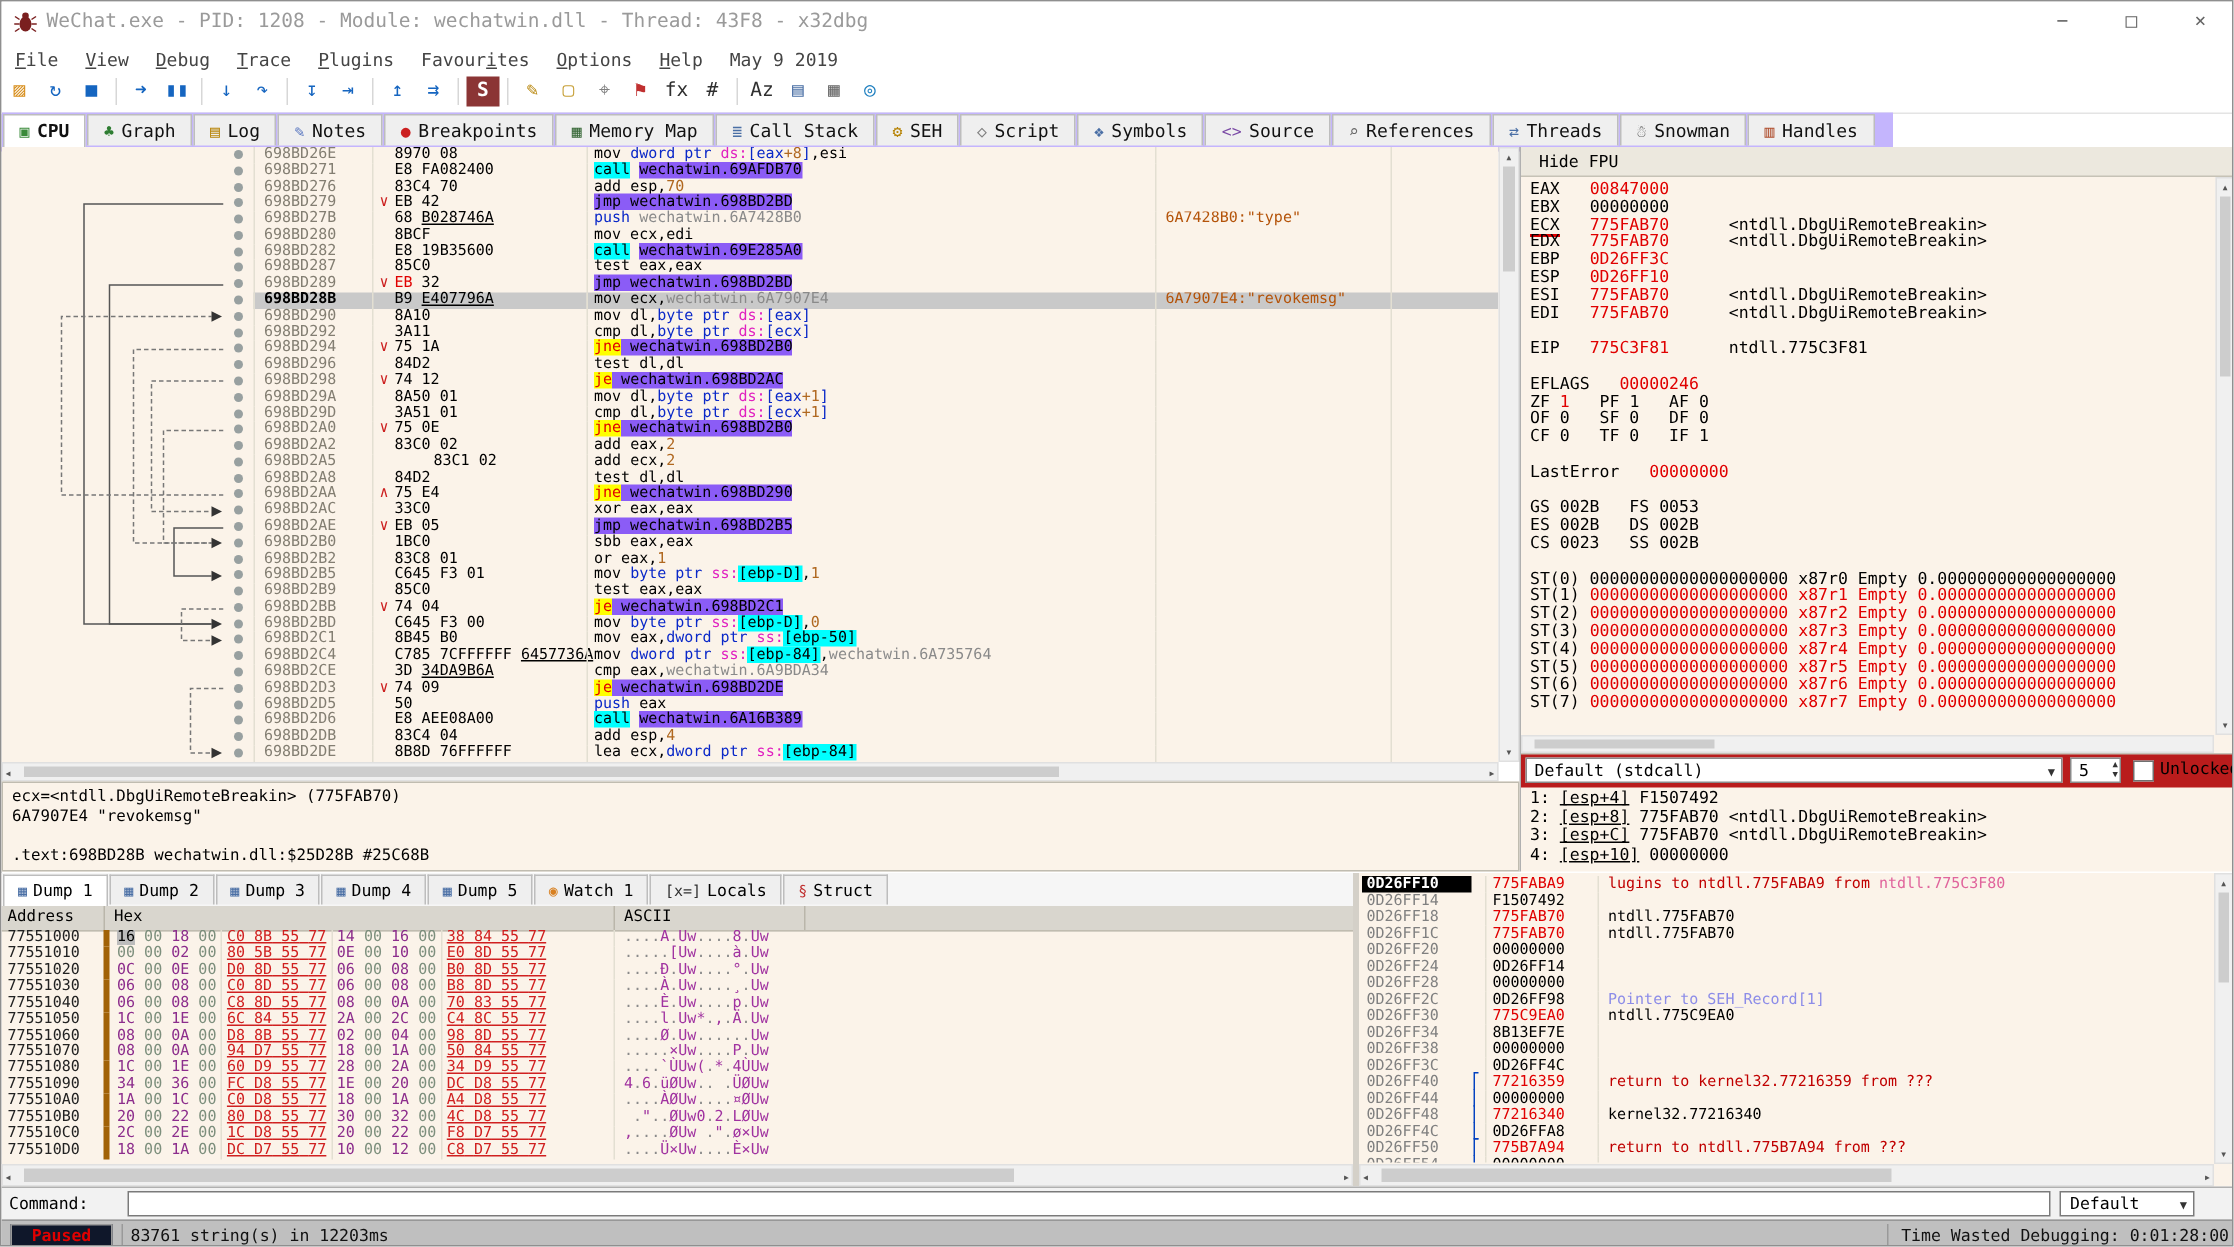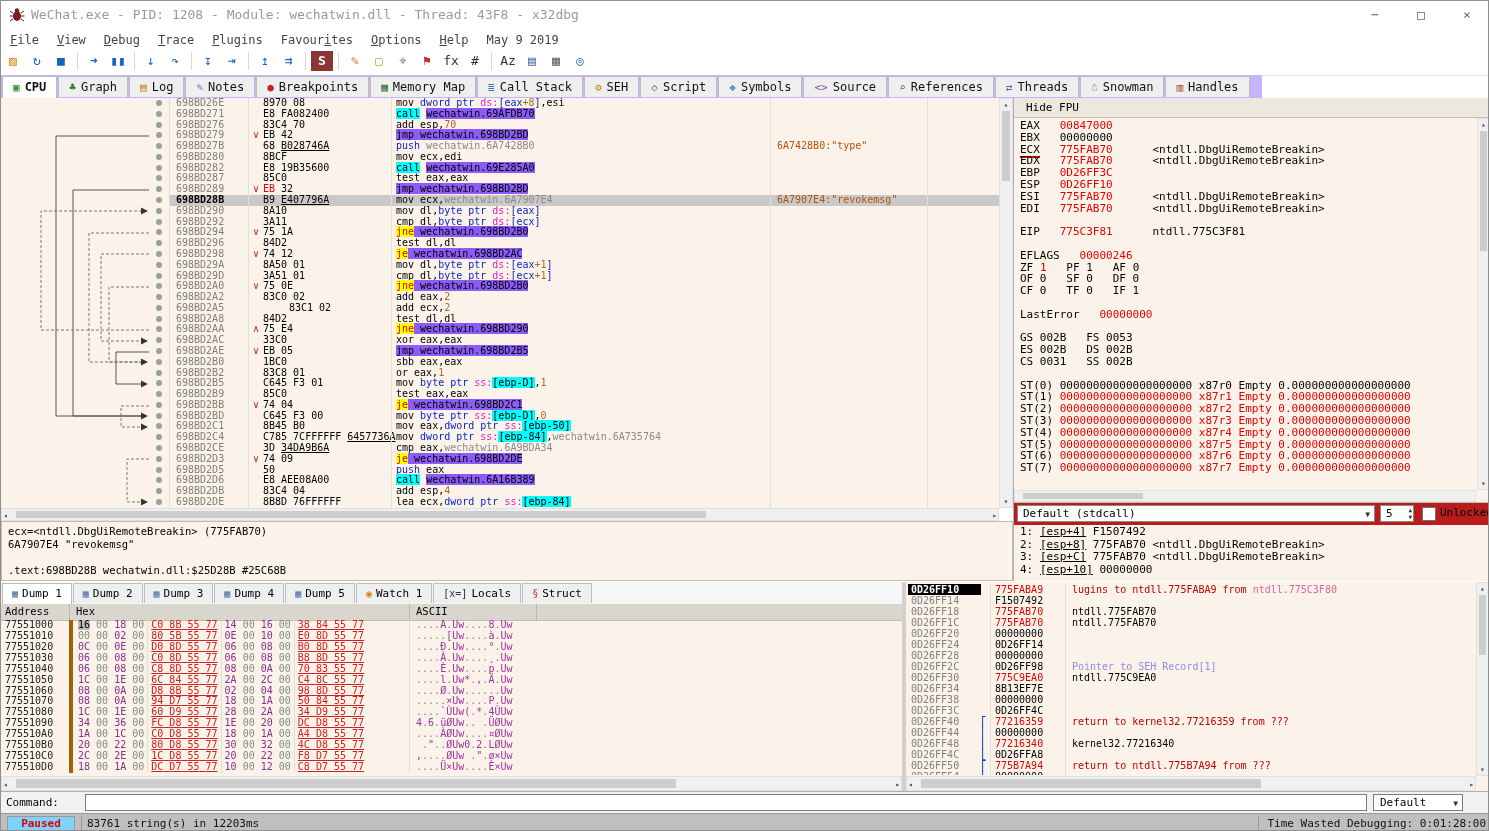--- a/index.html
+++ b/index.html
@@ -115,21 +115,21 @@
   #stack-vsb{position:absolute;left:570px;top:0;width:13px;height:194px}
   #stack-hsb{position:absolute;left:0;top:194px;width:570px;height:15px}
 
   
   #commandbar{left:0;top:790px;width:1489px;height:22px;background:#f2f2f2;border-top:1px solid #b0b0b0}
   #cmdlabel{position:absolute;left:5px;top:4px;font-size:11px}
   #cmdinput{position:absolute;left:84px;top:2px;width:1282px;height:17px;background:#fff;border:1px solid #7a7a7a;box-sizing:border-box}
   #cmdcombo{position:absolute;left:1372px;top:2px;width:90px;height:17px;background:#fff;border:1px solid #7a7a7a;font-size:11px;line-height:15px;padding-left:6px;box-sizing:border-box}
   #cmdcombo .car{position:absolute;right:4px;top:1px;font-size:8px;color:#333}
   #statusbar{left:0;top:812px;width:1489px;height:19px;background:#bfbfbf;border-top:1px solid #979797}
-  #stState{position:absolute;left:6px;top:2px;width:66px;height:14px;background:#7dd3fc;border:1px solid #999;
+  #stState{position:absolute;left:6px;top:2px;width:66px;height:14px;background:#0f172a;border:1px solid #999;
            color:#e00000;font-weight:bold;font-size:11px;text-align:center;line-height:14px}
   #stMsg{position:absolute;left:86px;top:2px;font-size:11px;color:#111;line-height:15px}
   #stSep1{position:absolute;left:80px;top:2px;width:1px;height:14px;background:#999}
   #stRight{position:absolute;right:4px;top:2px;font-size:11px;color:#111;line-height:15px;border-left:1px solid #999;padding-left:8px}
 </style>
 </head>
 <body class="mono">
 
 <div class="abs" id="titlebar">
   <svg class="abs" style="left:8px;top:6px" width="16" height="16" viewBox="0 0 16 16">
@@ -254,21 +254,21 @@
       <div class="regline">&nbsp;</div>
       <div class="regline"><span class="s-k">EFLAGS   </span><span class="s-r">00000246</span></div>
       <div class="regline"><span class="s-k">ZF </span><span class="s-r">1</span><span class="s-k">   PF </span><span class="s-k">1</span><span class="s-k">   AF </span><span class="s-k">0</span></div>
       <div class="regline"><span class="s-k">OF 0   SF 0   DF 0</span></div>
       <div class="regline"><span class="s-k">CF 0   TF 0   IF 1</span></div>
       <div class="regline">&nbsp;</div>
       <div class="regline"><span class="s-k">LastError   </span><span class="s-r">00000000</span></div>
       <div class="regline">&nbsp;</div>
       <div class="regline"><span class="s-k">GS 002B   FS 0053</span></div>
       <div class="regline"><span class="s-k">ES 002B   DS 002B</span></div>
-      <div class="regline"><span class="s-k">CS 0031   SS 002B</span></div>
+      <div class="regline"><span class="s-k">CS 0023   SS 002B</span></div>
       <div class="regline">&nbsp;</div>
       <div class="regline"><span class="s-k">ST(0) 00000000000000000000 x87r0 Empty 0.000000000000000000</span></div>
       <div class="regline"><span class="s-k">ST(1) </span><span class="s-r">00000000000000000000 x87r1 Empty 0.000000000000000000</span></div>
       <div class="regline"><span class="s-k">ST(2) </span><span class="s-r">00000000000000000000 x87r2 Empty 0.000000000000000000</span></div>
       <div class="regline"><span class="s-k">ST(3) </span><span class="s-r">00000000000000000000 x87r3 Empty 0.000000000000000000</span></div>
       <div class="regline"><span class="s-k">ST(4) </span><span class="s-r">00000000000000000000 x87r4 Empty 0.000000000000000000</span></div>
       <div class="regline"><span class="s-k">ST(5) </span><span class="s-r">00000000000000000000 x87r5 Empty 0.000000000000000000</span></div>
       <div class="regline"><span class="s-k">ST(6) </span><span class="s-r">00000000000000000000 x87r6 Empty 0.000000000000000000</span></div>
       <div class="regline"><span class="s-k">ST(7) </span><span class="s-r">00000000000000000000 x87r7 Empty 0.000000000000000000</span></div>
     </div>

